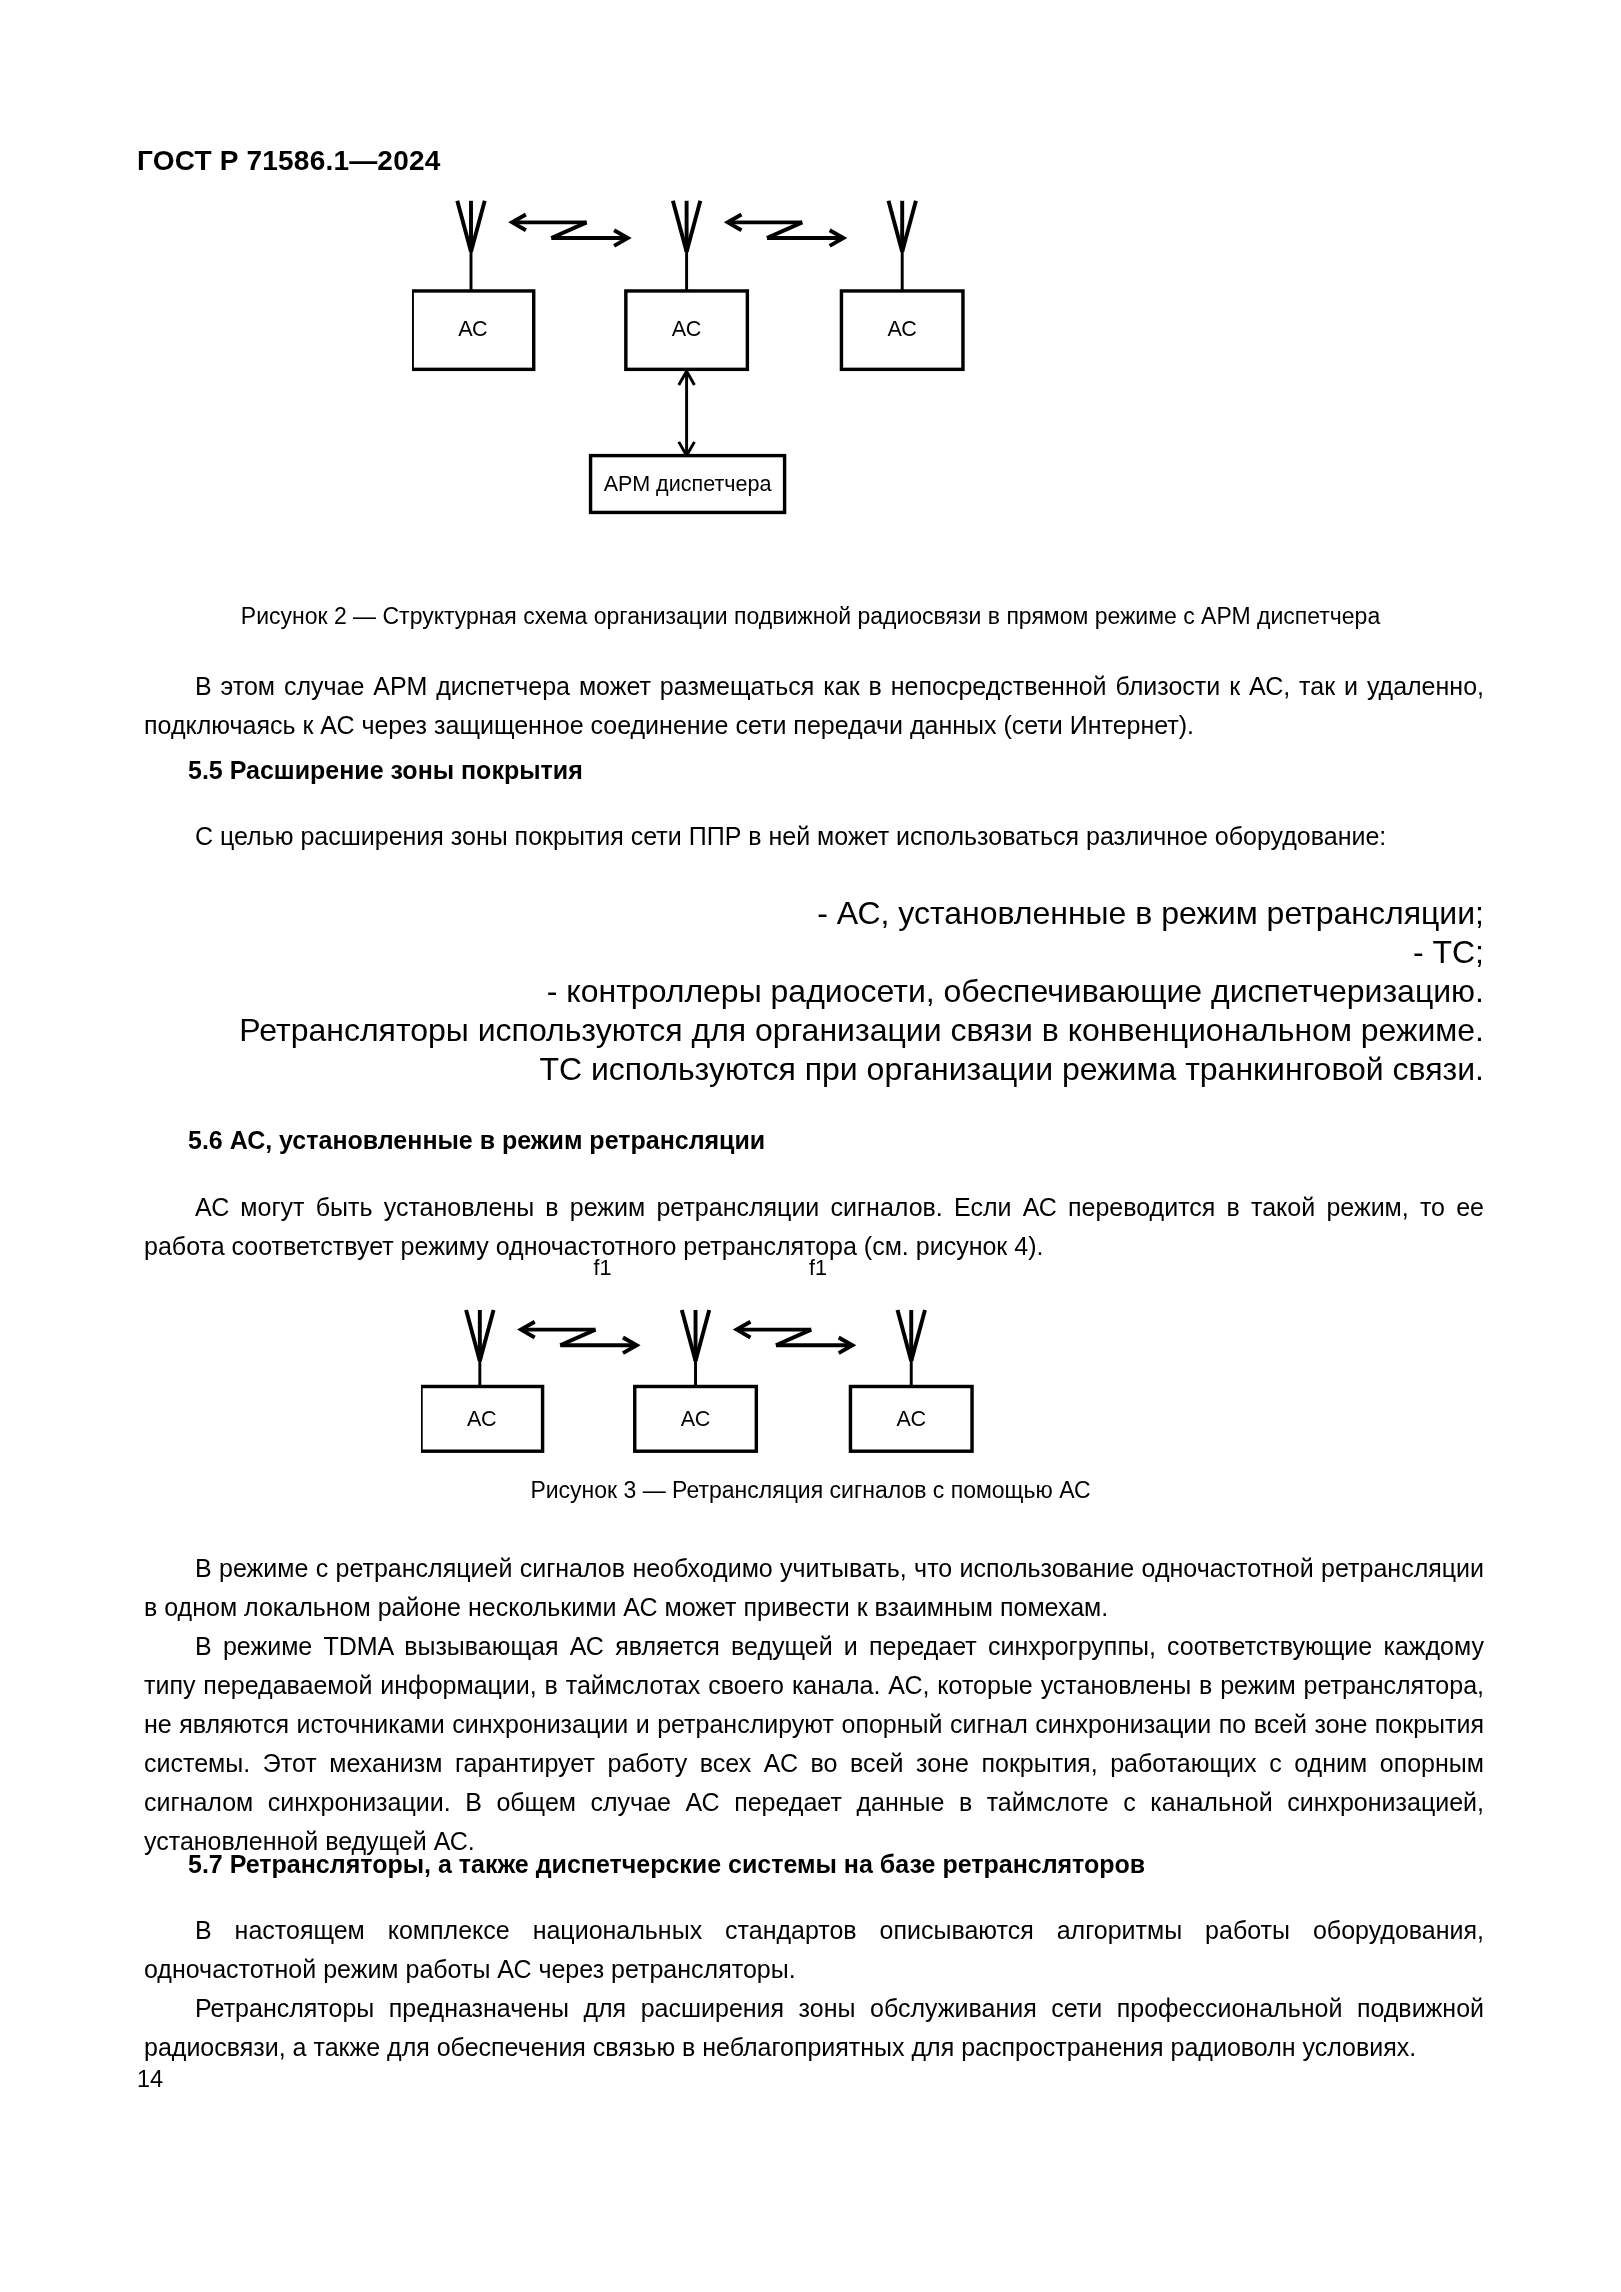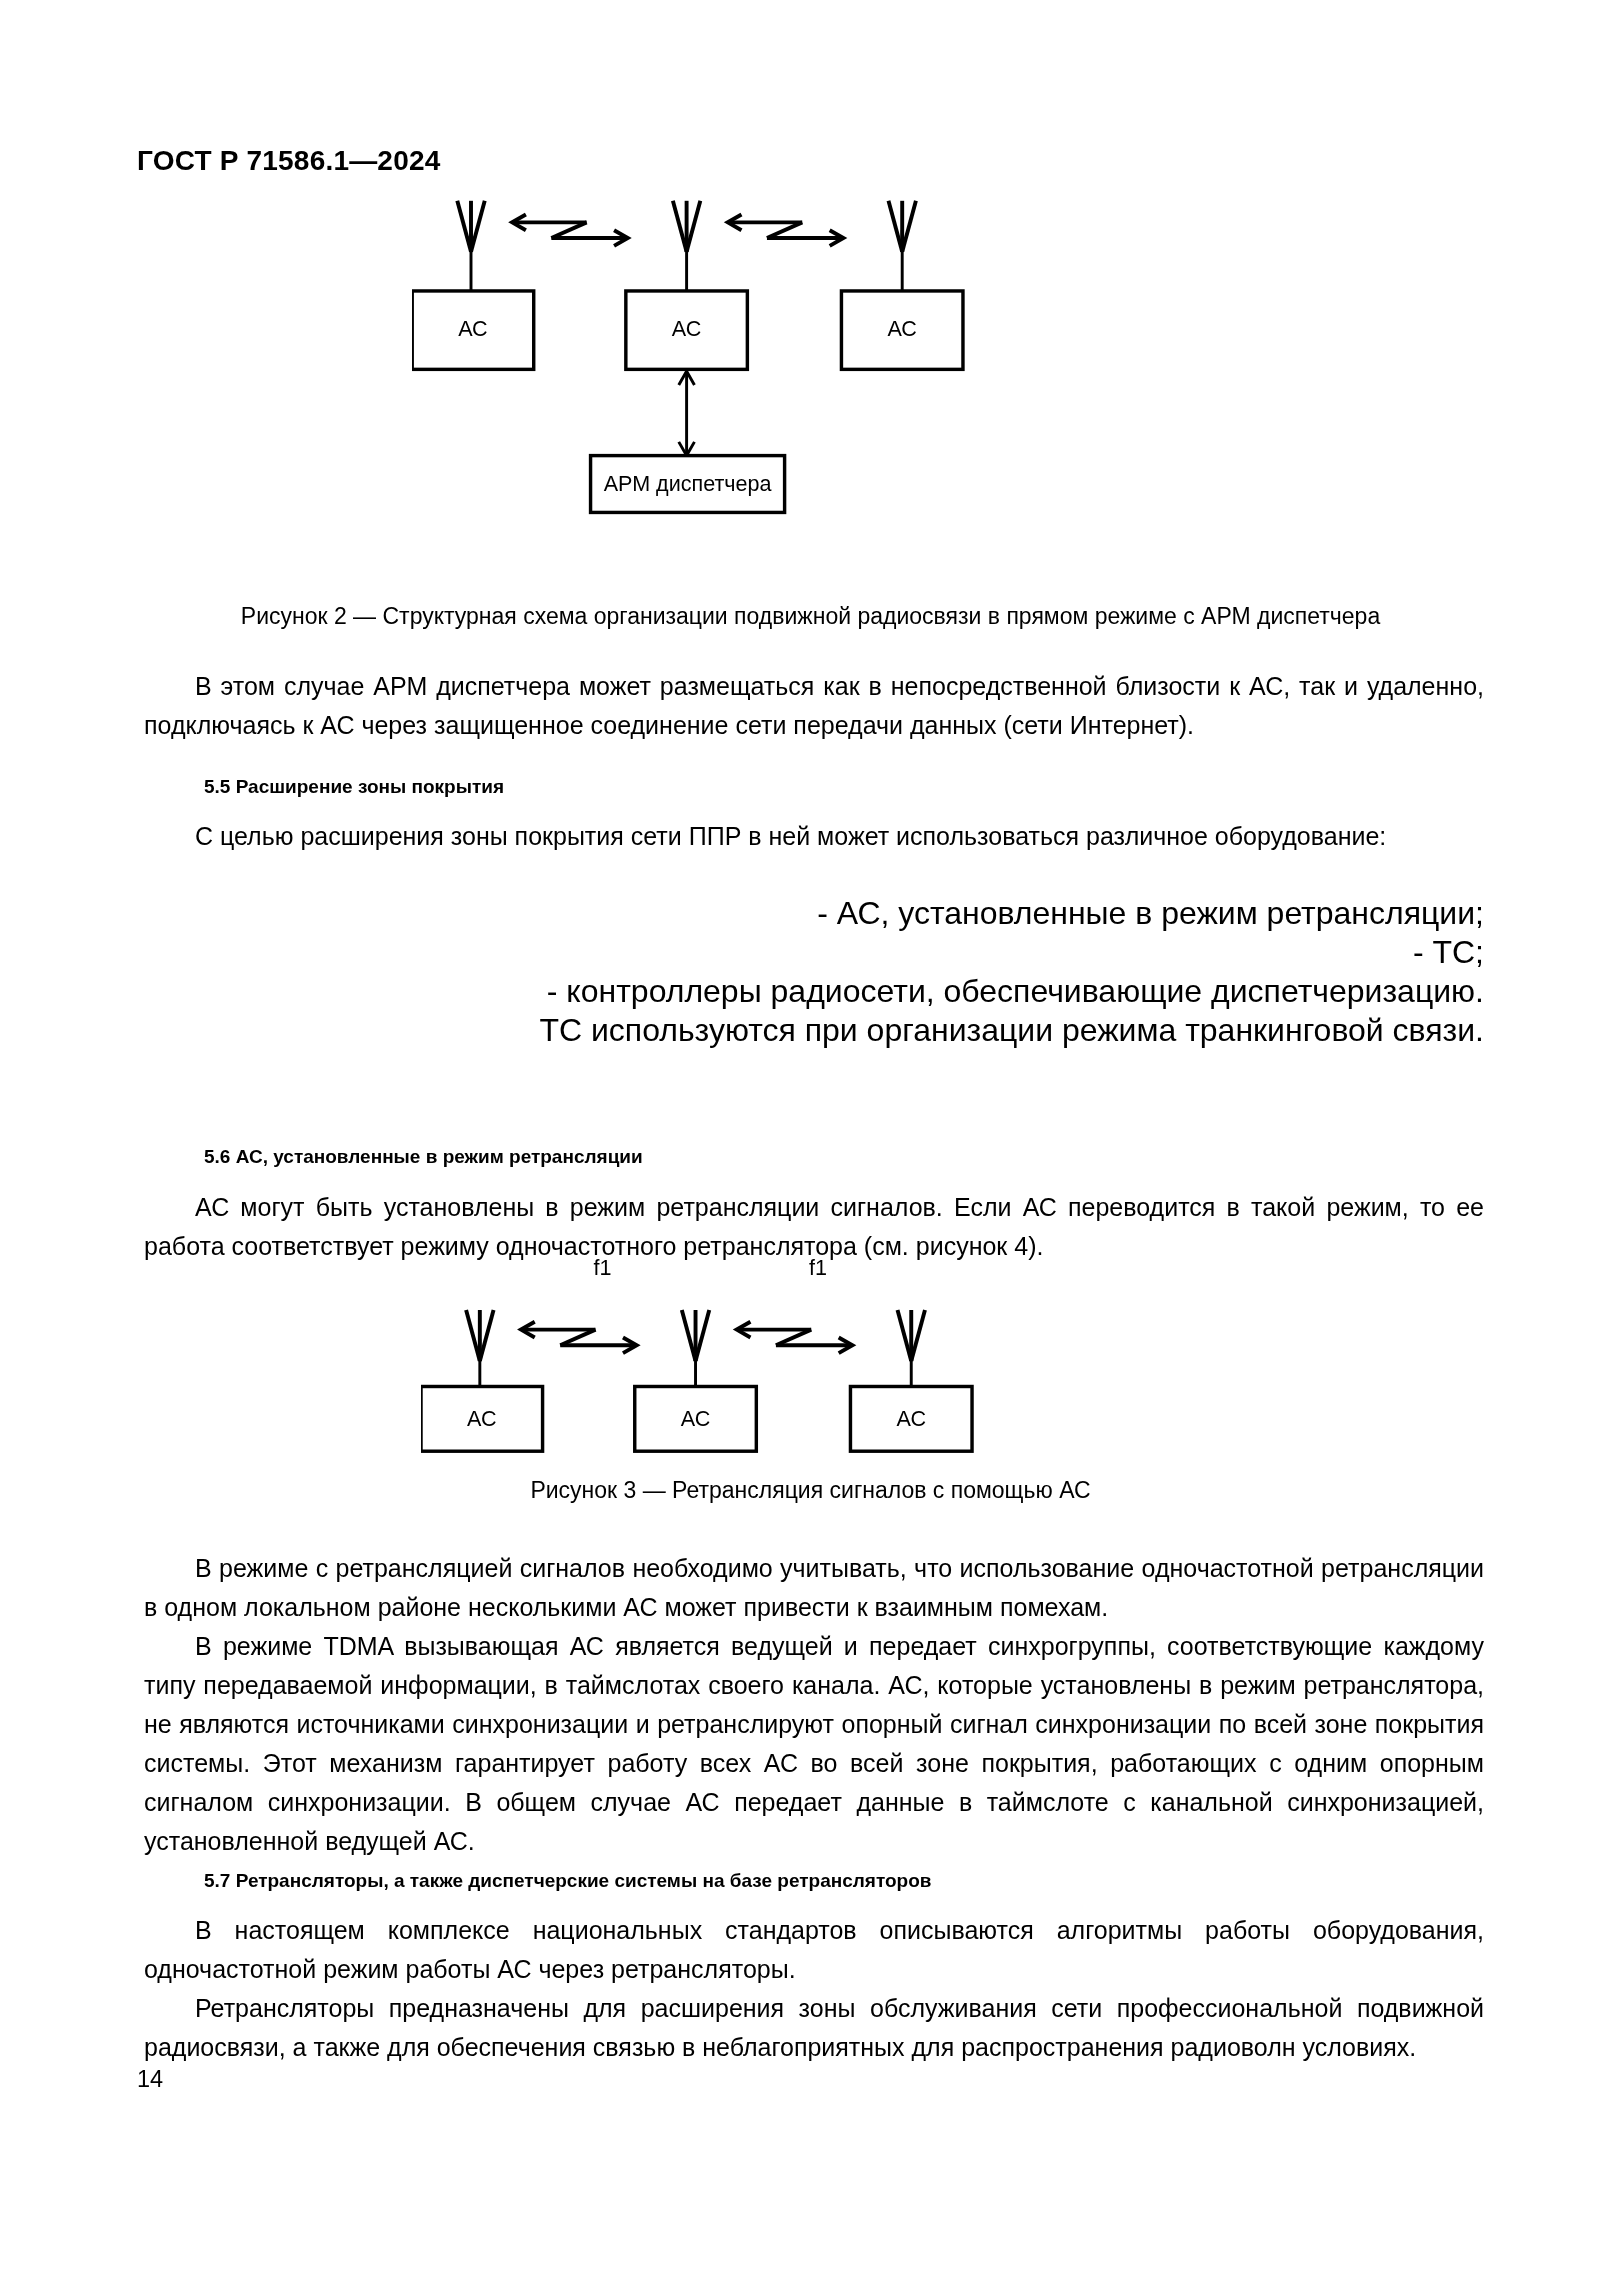--- a/index.html
+++ b/index.html
@@ -39,22 +39,22 @@
   }
   p.body {
     margin: 0 0 0 7px;
     font-size: 25px;
     line-height: 39px;
     text-align: justify;
     text-justify: inter-word;
   }
   p.body.indent { text-indent: 51px; }
   h3.heading {
-    margin: 16px;
-    font-size: 19px;
+    margin: 0;
+    font-size: 25px;
     font-weight: bold;
     line-height: 39px;
     text-indent: 51px;
   }
   .caption {
     position: absolute;
     width: 1347px;
     left: 137px;
     text-align: center;
     font-size: 23px;
@@ -175,20 +175,21 @@
   </div>
 
   <div class="text-col" style="top:817px;">
     <p class="body indent">С целью расширения зоны покрытия сети ППР в ней может использоваться различное оборудование:</p>
   </div>
 
   <div class="text-col" style="top:894px;">
     <div class="list-item">- АС, установленные в режим ретрансляции;</div>
     <div class="list-item">- ТС;</div>
     <div class="list-item">- контроллеры радиосети, обеспечивающие диспетчеризацию.</div>
+    <div class="list-item">Ретрансляторы используются для организации связи в конвенциональном режиме.</div>
     <div class="list-item">ТС используются при организации режима транкинговой связи.</div>
   </div>
 
   <div class="text-col" style="top:1121px;">
     <h3 class="heading">5.6 АС, установленные в режим ретрансляции</h3>
   </div>
 
   <div class="text-col" style="top:1188px;">
     <p class="body indent">АС могут быть установлены в режим ретрансляции сигналов. Если АС переводится в такой режим, то ее работа соответствует режиму одночастотного ретранслятора (см. рисунок 4).</p>
   </div>

